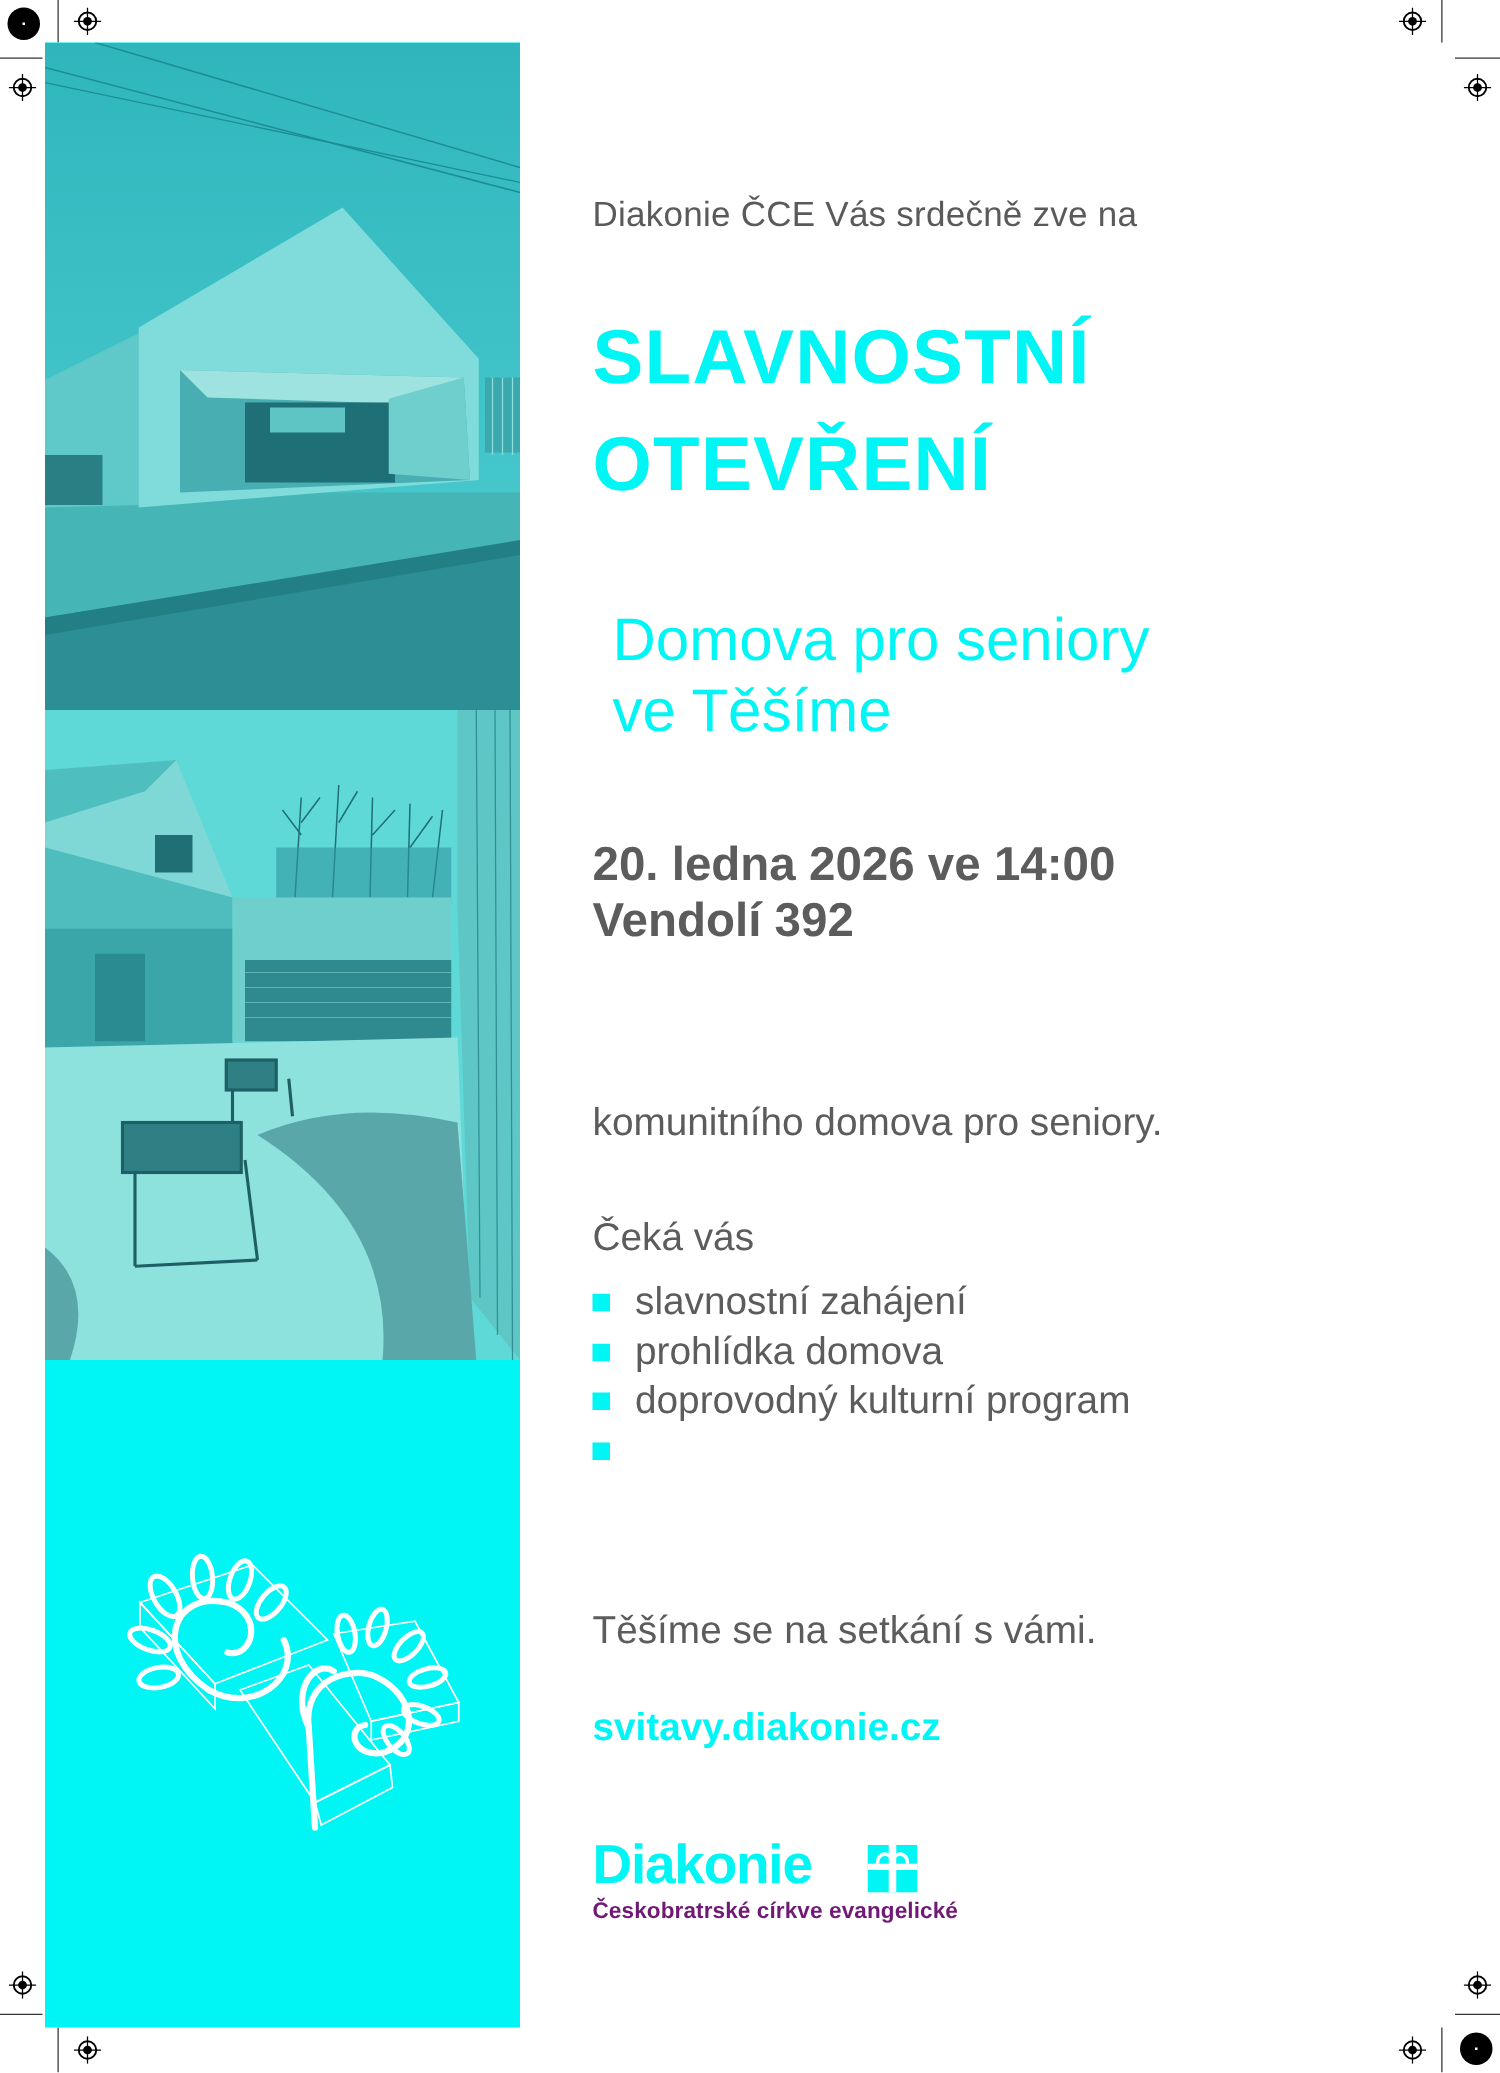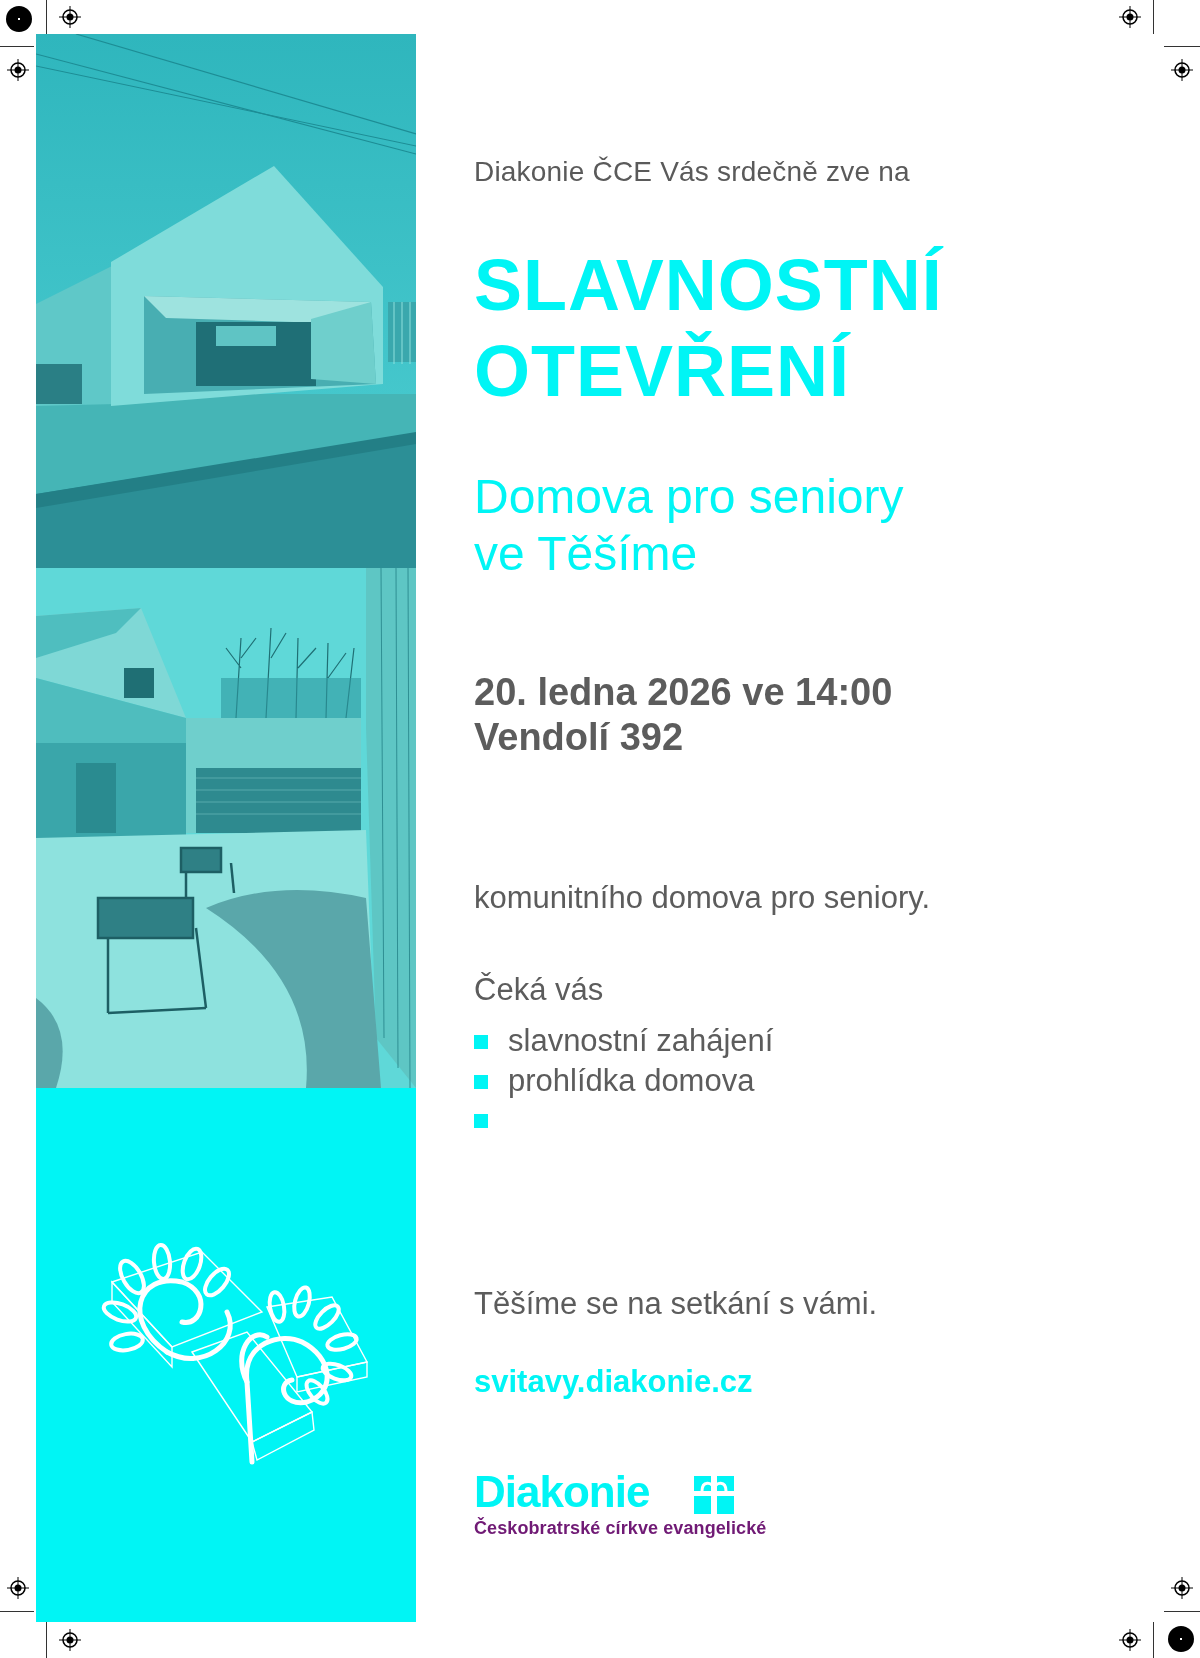--- a/index.html
+++ b/index.html
@@ -21,21 +21,21 @@
   .photo { position: absolute; left: 0; width: 380px; overflow: hidden; }
   .photo1 { top: 0; height: 534px; }
   .photo2 { top: 534px; height: 520px; }
   .photo svg { display: block; }
 
   .motif { position: absolute; left: 56px; top: 1208px; width: 300px; height: 260px; }
 
   
   .content { position: absolute; left: 474px; top: 0; width: 680px; }
   .intro { position: absolute; top: 156px; font-size: 28px; color: #5a5a5a; white-space: nowrap; letter-spacing: 0.2px; }
-  .headline { position: absolute; top: 242px; font-size: 72px; font-weight: 900; color: #00f5f5; line-height: 86px; letter-spacing: 1px; }
+  .headline { position: absolute; top: 242px; font-size: 61px; font-weight: 900; color: #00f5f5; line-height: 86px; letter-spacing: 1px; }
   .subhead { position: absolute; top: 468px; font-size: 48px; color: #00f5f5; line-height: 57px; }
   .datetime { position: absolute; top: 670px; font-size: 38px; font-weight: 700; color: #5c5c5c; line-height: 45px; }
   .para { position: absolute; font-size: 31px; color: #5c5c5c; line-height: 39px; }
   .p1 { top: 878px; }
   .p2 { top: 970px; }
   .bullets { position: absolute; top: 1021px; list-style: none; margin: 0; padding: 0; font-size: 31px; line-height: 39.5px; color: #5c5c5c; }
   .bullets li { position: relative; padding-left: 34px; }
   .bullets li .sq { position: absolute; left: 0; top: 14px; width: 14px; height: 14px; background: #00f5f5; }
   .p3 { top: 1284px; }
   .url { position: absolute; top: 1364px; font-size: 31px; font-weight: 700; color: #00f5f5; text-decoration: none; }
@@ -243,35 +243,36 @@
     </g>
   </svg>
 </div>
 
 <div class="content">
   <div class="intro">Diakonie ČCE Vás srdečně zve na</div>
   <h1 class="headline" style="margin:0;">
     <div>SLAVNOSTNÍ</div>
     <div>OTEVŘENÍ</div>
   </h1>
-  <h2 class="subhead" style="margin:0;font-weight:400;">
+  <h2 class="subhead" style="margin:16px;font-weight:400;">
     <div>Domova pro seniory</div>
     <div>ve Těšíme</div>
   </h2>
   <div class="datetime">
     <div>20. ledna 2026 ve 14:00</div>
     <div>Vendolí 392</div>
   </div>
   <div class="para p1">
     <div>komunitního domova pro seniory.</div>
   </div>
   <div class="para p2">Čeká vás</div>
   <ul class="bullets">
     <li><span class="sq"></span><span>slavnostní zahájení</span></li>
     <li><span class="sq"></span><span>prohlídka domova</span></li>
+    <li><span class="sq"></span><span>doprovodný kulturní program</span></li>
     <li style="width:560px;"><span class="sq"></span></li>
   </ul>
   <div class="para p3">Těšíme se na setkání s vámi.</div>
   <a class="url">svitavy.diakonie.cz</a>
 </div>
 
 <div class="logo">
   <div class="logo-word">Diakonie</div>
   <svg class="logo-mark" viewBox="0 0 40 38">
     <rect x="0" y="0" width="40" height="38" fill="#00f5f5"></rect>

